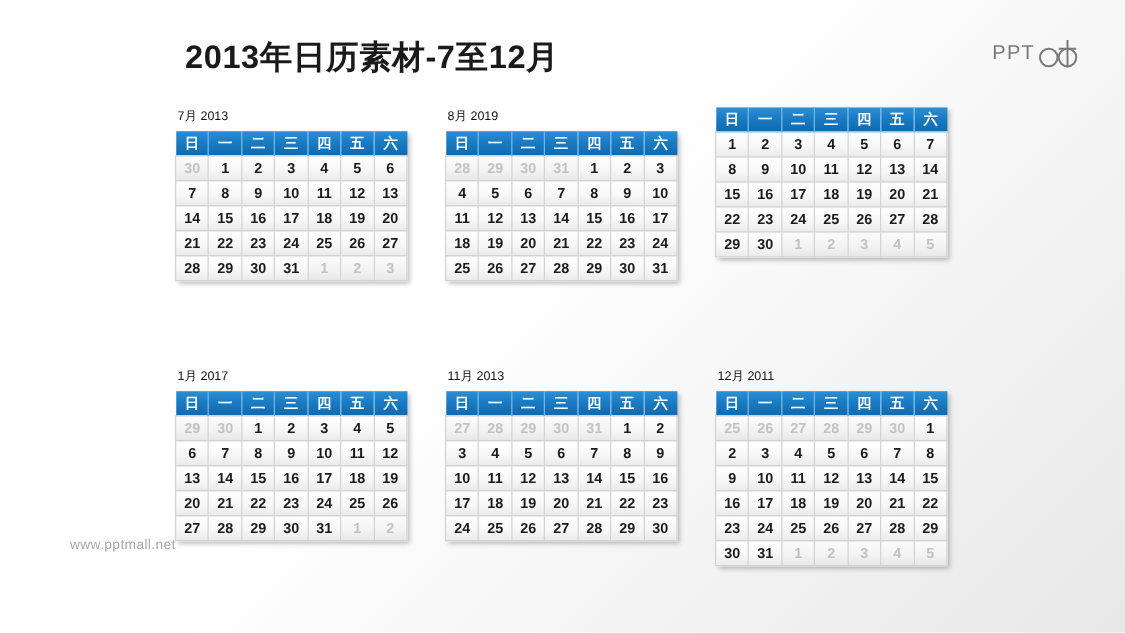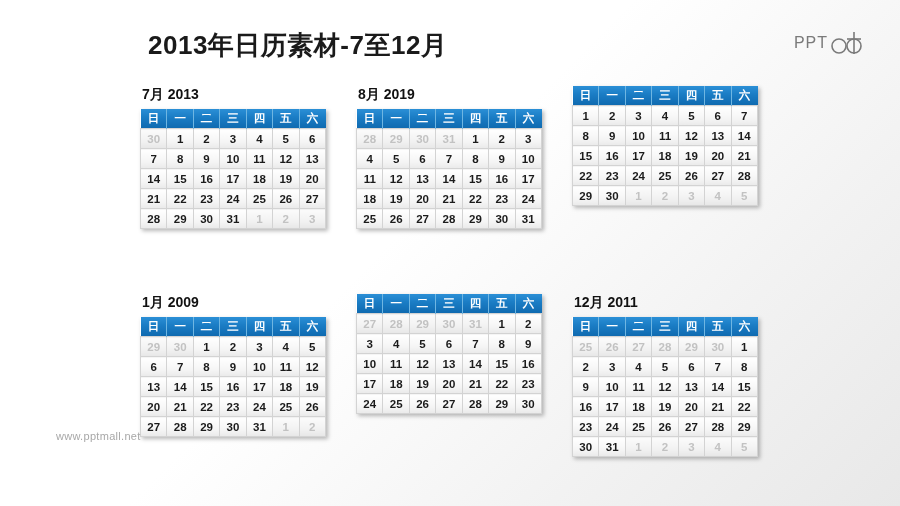--- a/index.html
+++ b/index.html
@@ -54,22 +54,22 @@
 
   
   .cal-row {
     position: absolute;
     display: flex;
   }
   .cal-row.row1 { left: 140px; top: 86px; }
   .cal-row.row2 { left: 140px; top: 294px; }
   .cal-block { width: 212px; margin-right: 4px; }
   .cal-label {
-    font-size: 14px;
-    font-weight: bold;
+    font-size: 10px;
+    font-weight: normal;
     color: #111;
     margin-bottom: 5px;
     padding-left: 2px;
   }
   .cal-table {
     border-collapse: collapse;
     table-layout: fixed;
     width: 186px;
     box-shadow: 2px 2px 4px rgba(0,0,0,0.28);
     background: #ffffff;
@@ -316,21 +316,21 @@
               <td class="muted">4</td>
               <td class="muted">5</td>
             </tr>
           </tbody>
       </table>
     </div>
   </div>
 
   <div class="cal-row row2">
     <div class="cal-block">
-      <div class="cal-label">1月 2009</div>
+      <div class="cal-label">1月 2017</div>
       <table class="cal-table">
         <thead>
           <tr>
             <th>日</th>
             <th>一</th>
             <th>二</th>
             <th>三</th>
             <th>四</th>
             <th>五</th>
             <th>六</th>
@@ -380,20 +380,21 @@
               <td>30</td>
               <td>31</td>
               <td class="muted">1</td>
               <td class="muted">2</td>
             </tr>
           </tbody>
       </table>
     </div>
 
     <div class="cal-block">
+      <div class="cal-label">11月 2013</div>
       <table class="cal-table">
         <thead>
           <tr>
             <th>日</th>
             <th>一</th>
             <th>二</th>
             <th>三</th>
             <th>四</th>
             <th>五</th>
             <th>六</th>

